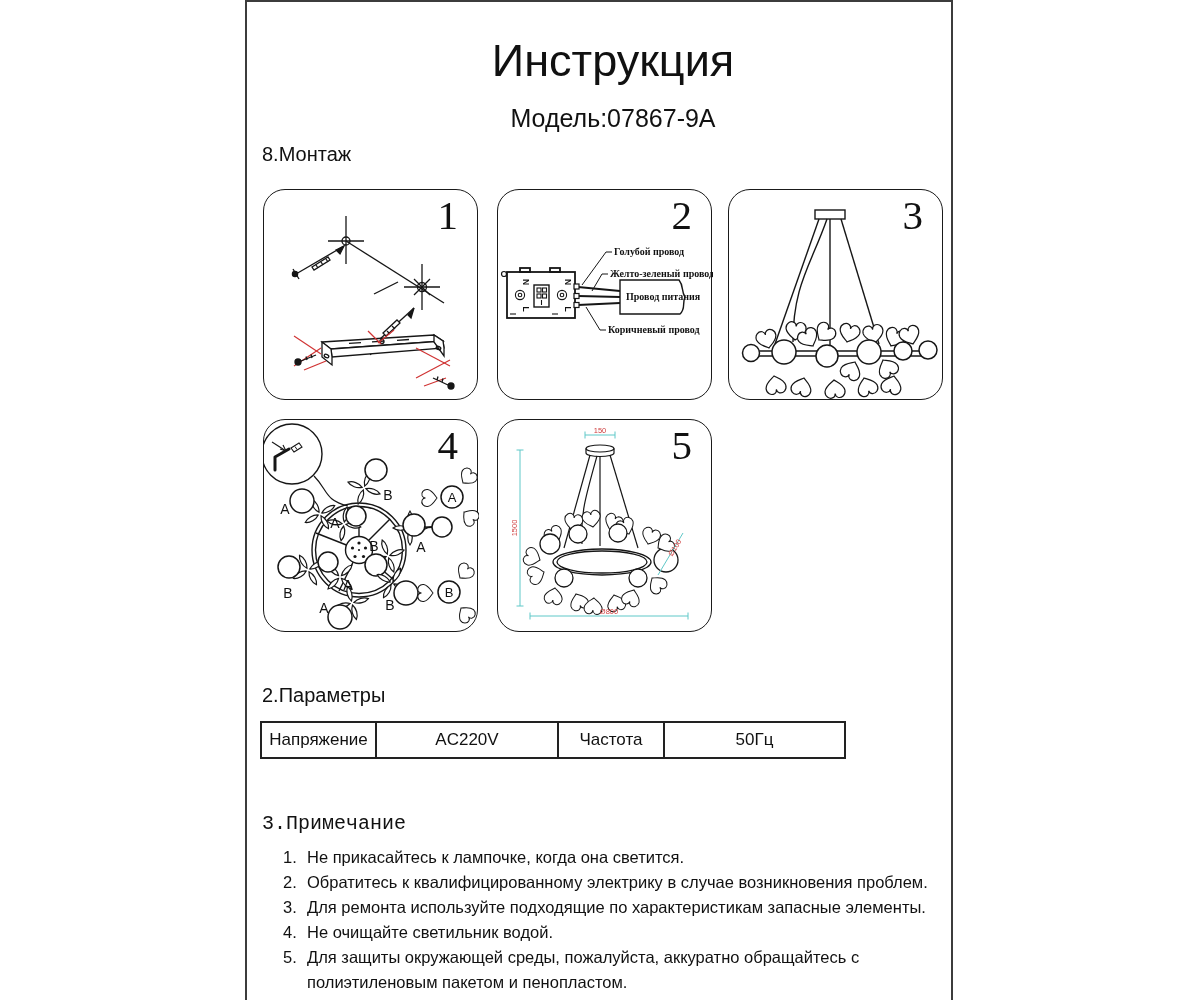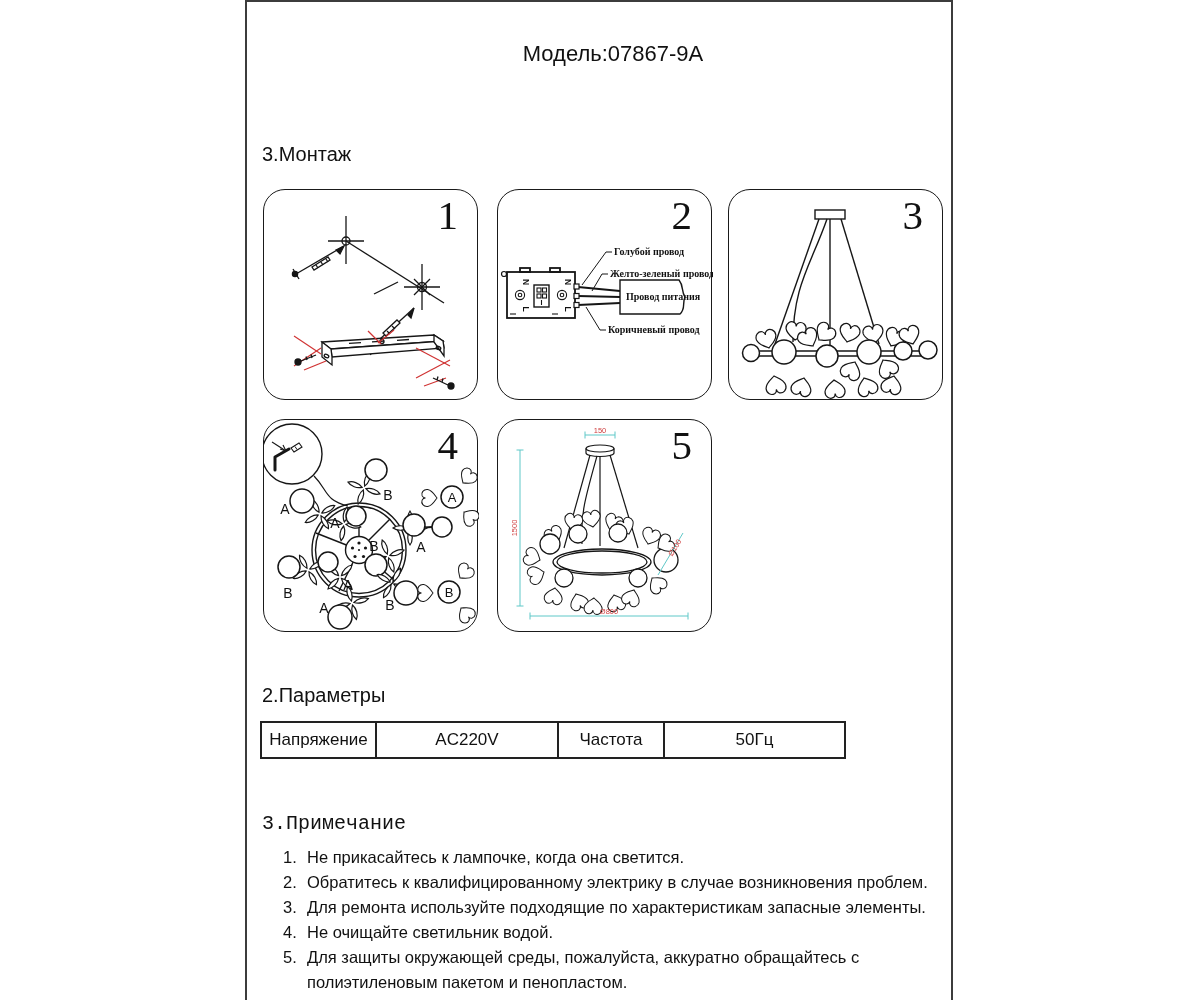--- a/index.html
+++ b/index.html
@@ -4,21 +4,21 @@
 <style>
   html,body{margin:0;padding:0;background:#ffffff;}
   body{width:1200px;height:1000px;position:relative;overflow:hidden;
        font-family:"Liberation Sans",sans-serif;color:#111;}
   .abs{position:absolute;}
   
   #page-frame{left:245px;top:0;width:708px;height:1040px;border:2px solid #3c3c3c;box-sizing:border-box;}
   
   #title-block{left:245px;top:36px;width:708px;text-align:center;transform:translateX(14px);}
   #doc-title{font-size:45px;line-height:50px;letter-spacing:0px;}
-  #doc-model{font-size:22px;line-height:30px;margin-top:3px;}
+  #doc-model{font-size:25px;line-height:30px;margin-top:17px;}
   .section-heading{font-size:20px;line-height:22px;}
   #heading-montage{left:262px;top:143px;}
   #heading-params{left:262px;top:684px;}
   #heading-notes{left:262px;top:813px;font-family:Liberation Mono, monospace;}
   
   .panel{border:1.6px solid #1a1a1a;border-radius:22px;box-sizing:border-box;background:#fff;}
   .panel svg{position:absolute;left:0;top:0;}
   .step-num{position:absolute;top:2px;right:19px;font-family:"Liberation Serif","DejaVu Serif",serif;
             font-size:41px;line-height:46px;color:#111;}
   #panel-1{left:263px;top:189px;width:215px;height:211px;}
@@ -54,24 +54,25 @@
         <use href="#blade" transform="rotate(90)"></use>
       <use href="#blade" transform="rotate(180)"></use>
         <use href="#blade" transform="rotate(270)"></use>
     </g>
   </defs>
 </svg>
 
 <div id="page-frame" class="abs"></div>
 
 <div id="title-block" class="abs">
+  <div id="doc-title">Инструкция</div>
   <div id="doc-model">Модель:07867-9A</div>
 </div>
 
-<div id="heading-montage" class="abs section-heading">3.Монтаж</div>
+<div id="heading-montage" class="abs section-heading">8.Монтаж</div>
 
 <div id="panel-1" class="abs panel">
   <svg viewBox="0 0 215 211" width="215" height="211">
     <g stroke="#161616" stroke-width="1.3" fill="none">
 
       <line x1="82" y1="26" x2="82" y2="74"></line>
         <line x1="64" y1="51" x2="100" y2="51"></line>
       <circle cx="82" cy="51" r="4"></circle>
 
       <line x1="82" y1="51" x2="180" y2="113"></line>

